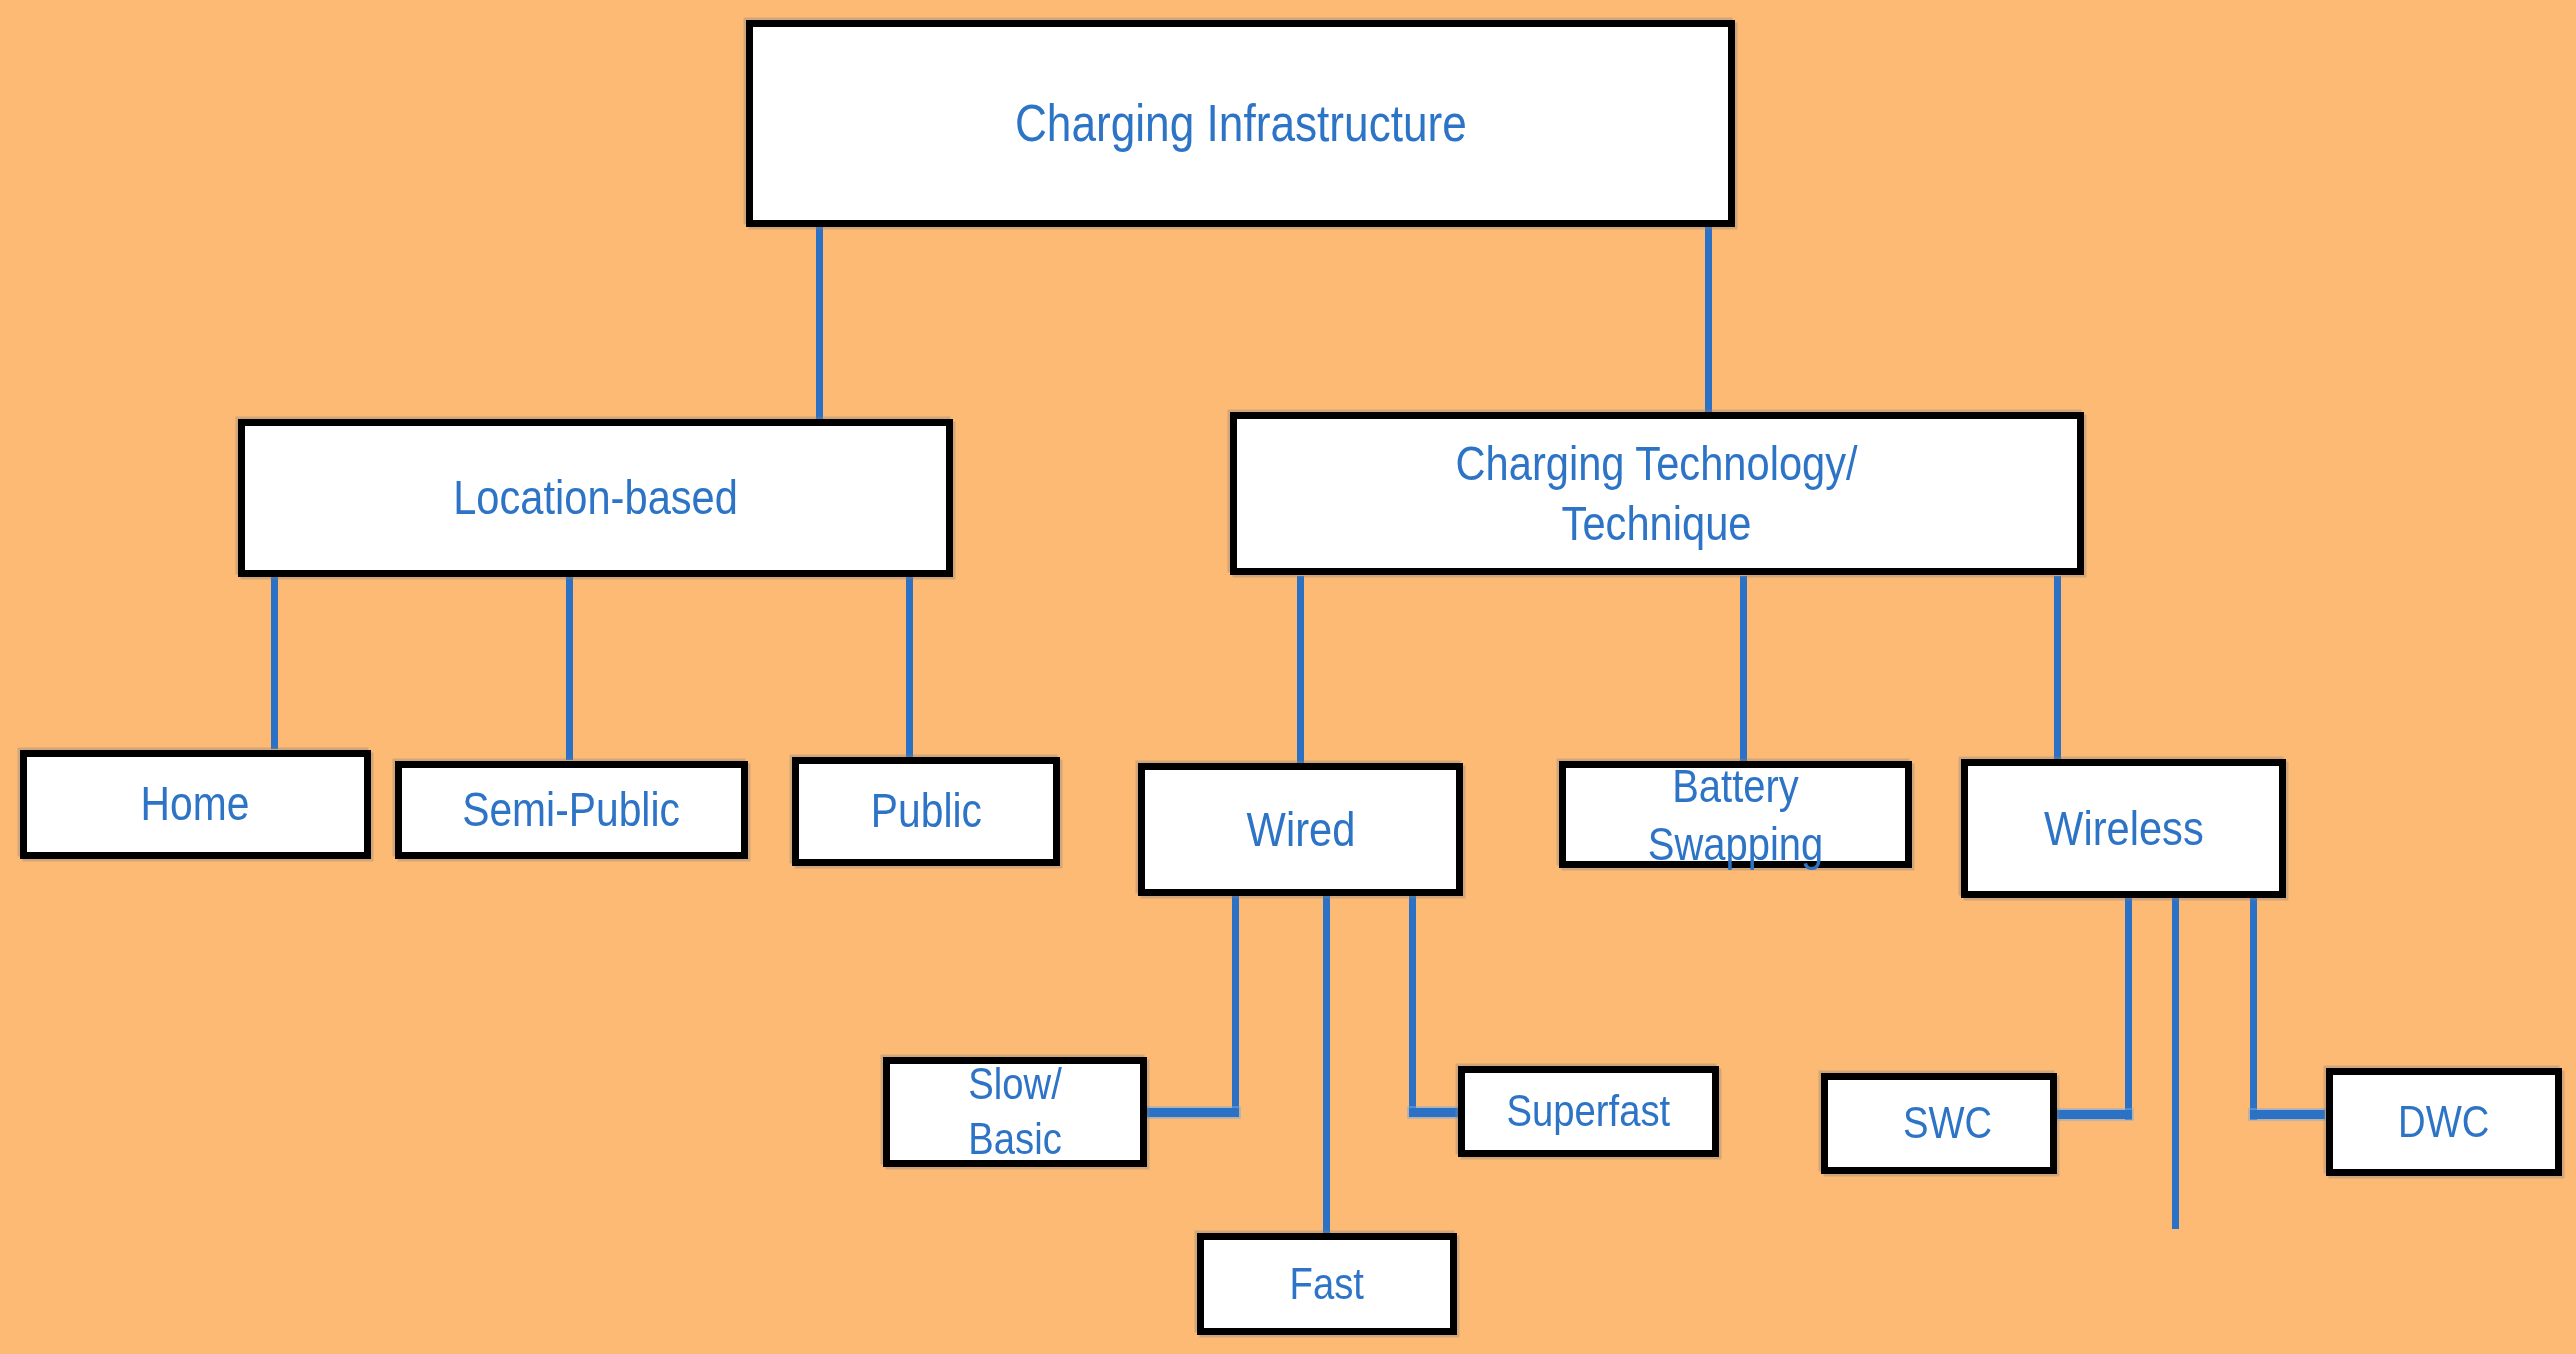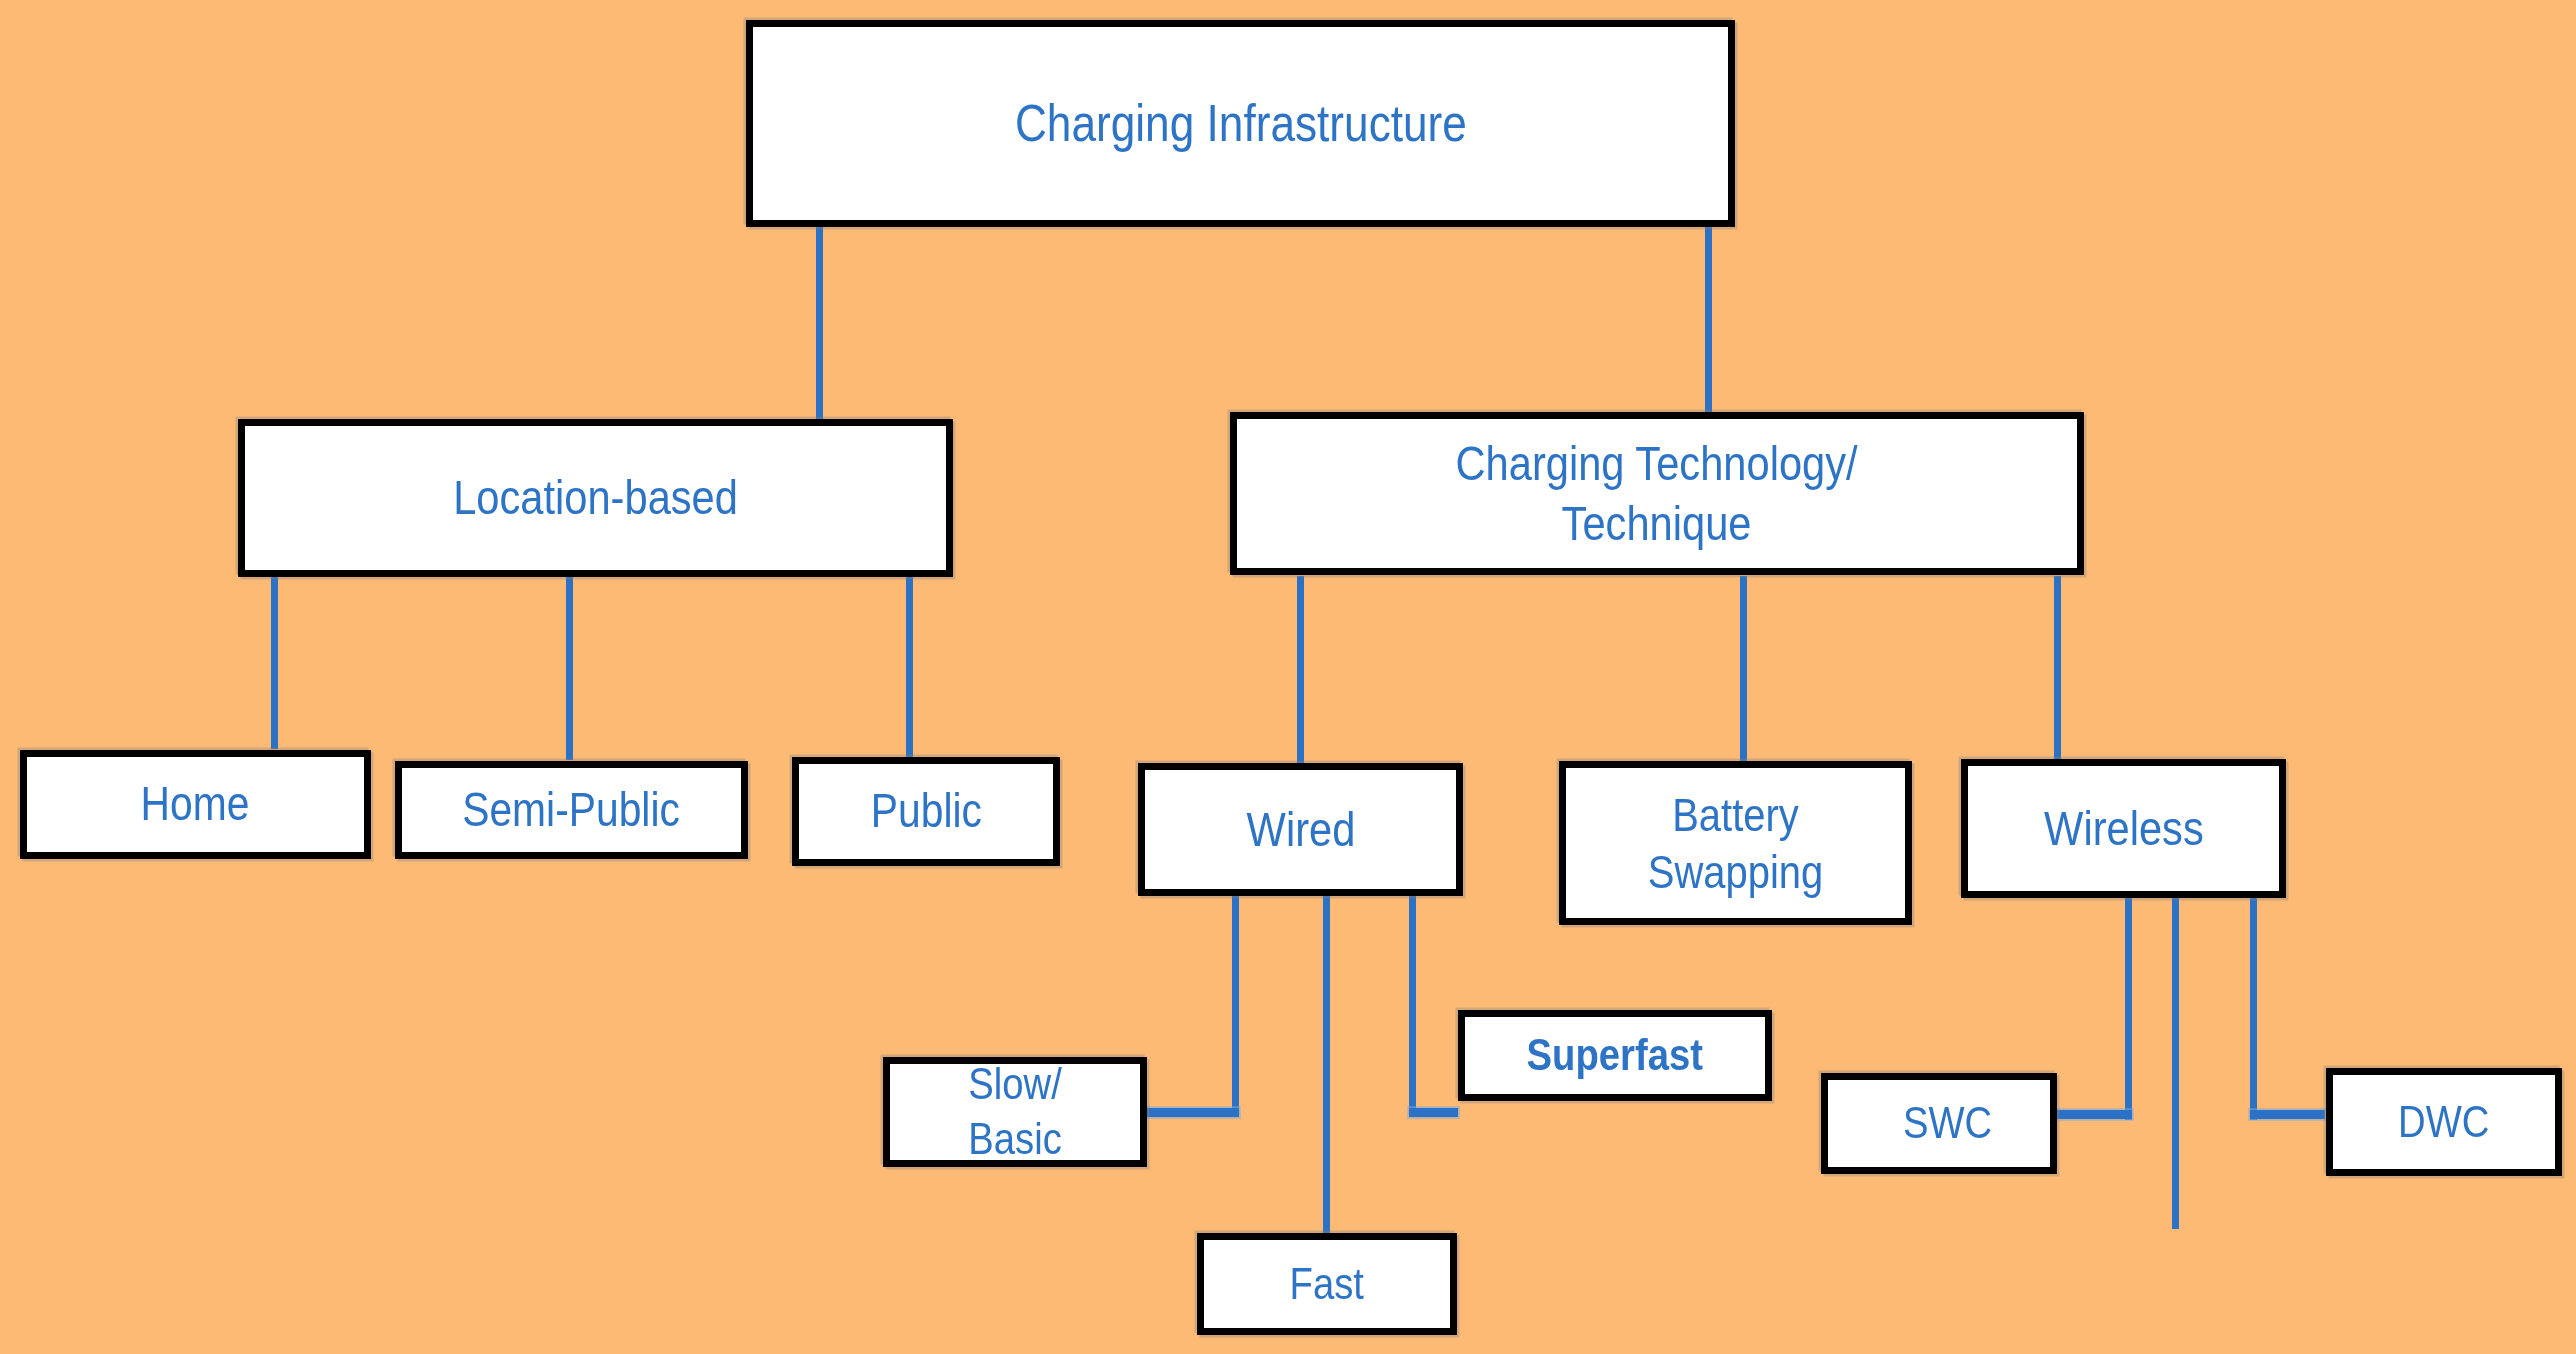--- a/index.html
+++ b/index.html
@@ -108,34 +108,34 @@
   </div>
 
   <div class="node" style="left:792px; top:757px; width:268px; height:109px;">
     <span class="label f78">Public</span>
   </div>
 
   <div class="node" style="left:1138px; top:763px; width:325px; height:133px;">
     <span class="label f80">Wired</span>
   </div>
 
-  <div class="node" style="left:1559px; top:761px; width:353px; height:164px;justify-content:center;">
+  <div class="node" style="left:1559px; top:761px; width:353px; height:107px;justify-content:center;">
     <span class="label f76">Battery Swapping</span>
   </div>
 
   <div class="node" style="left:1961px; top:759px; width:325px; height:139px;">
     <span class="label f80">Wireless</span>
   </div>
 
   <div class="node" style="left:883px; top:1057px; width:264px; height:110px;">
     <span class="label f74">Slow/
 Basic</span>
   </div>
 
-  <div class="node" style="left:1458px; top:1010px; width:314px; height:91px;font-weight:bold;">
+  <div class="node" style="left:1458px; top:1066px; width:261px; height:91px;">
     <span class="label f74">Superfast</span>
   </div>
 
   <div class="node" style="left:1197px; top:1233px; width:260px; height:102px;align-items:center;">
     <span class="label f74">Fast</span>
   </div>
 
   <div class="node" style="left:1821px; top:1073px; width:236px; height:101px;padding-left:16px;">
     <span class="label f74">SWC</span>
   </div>

